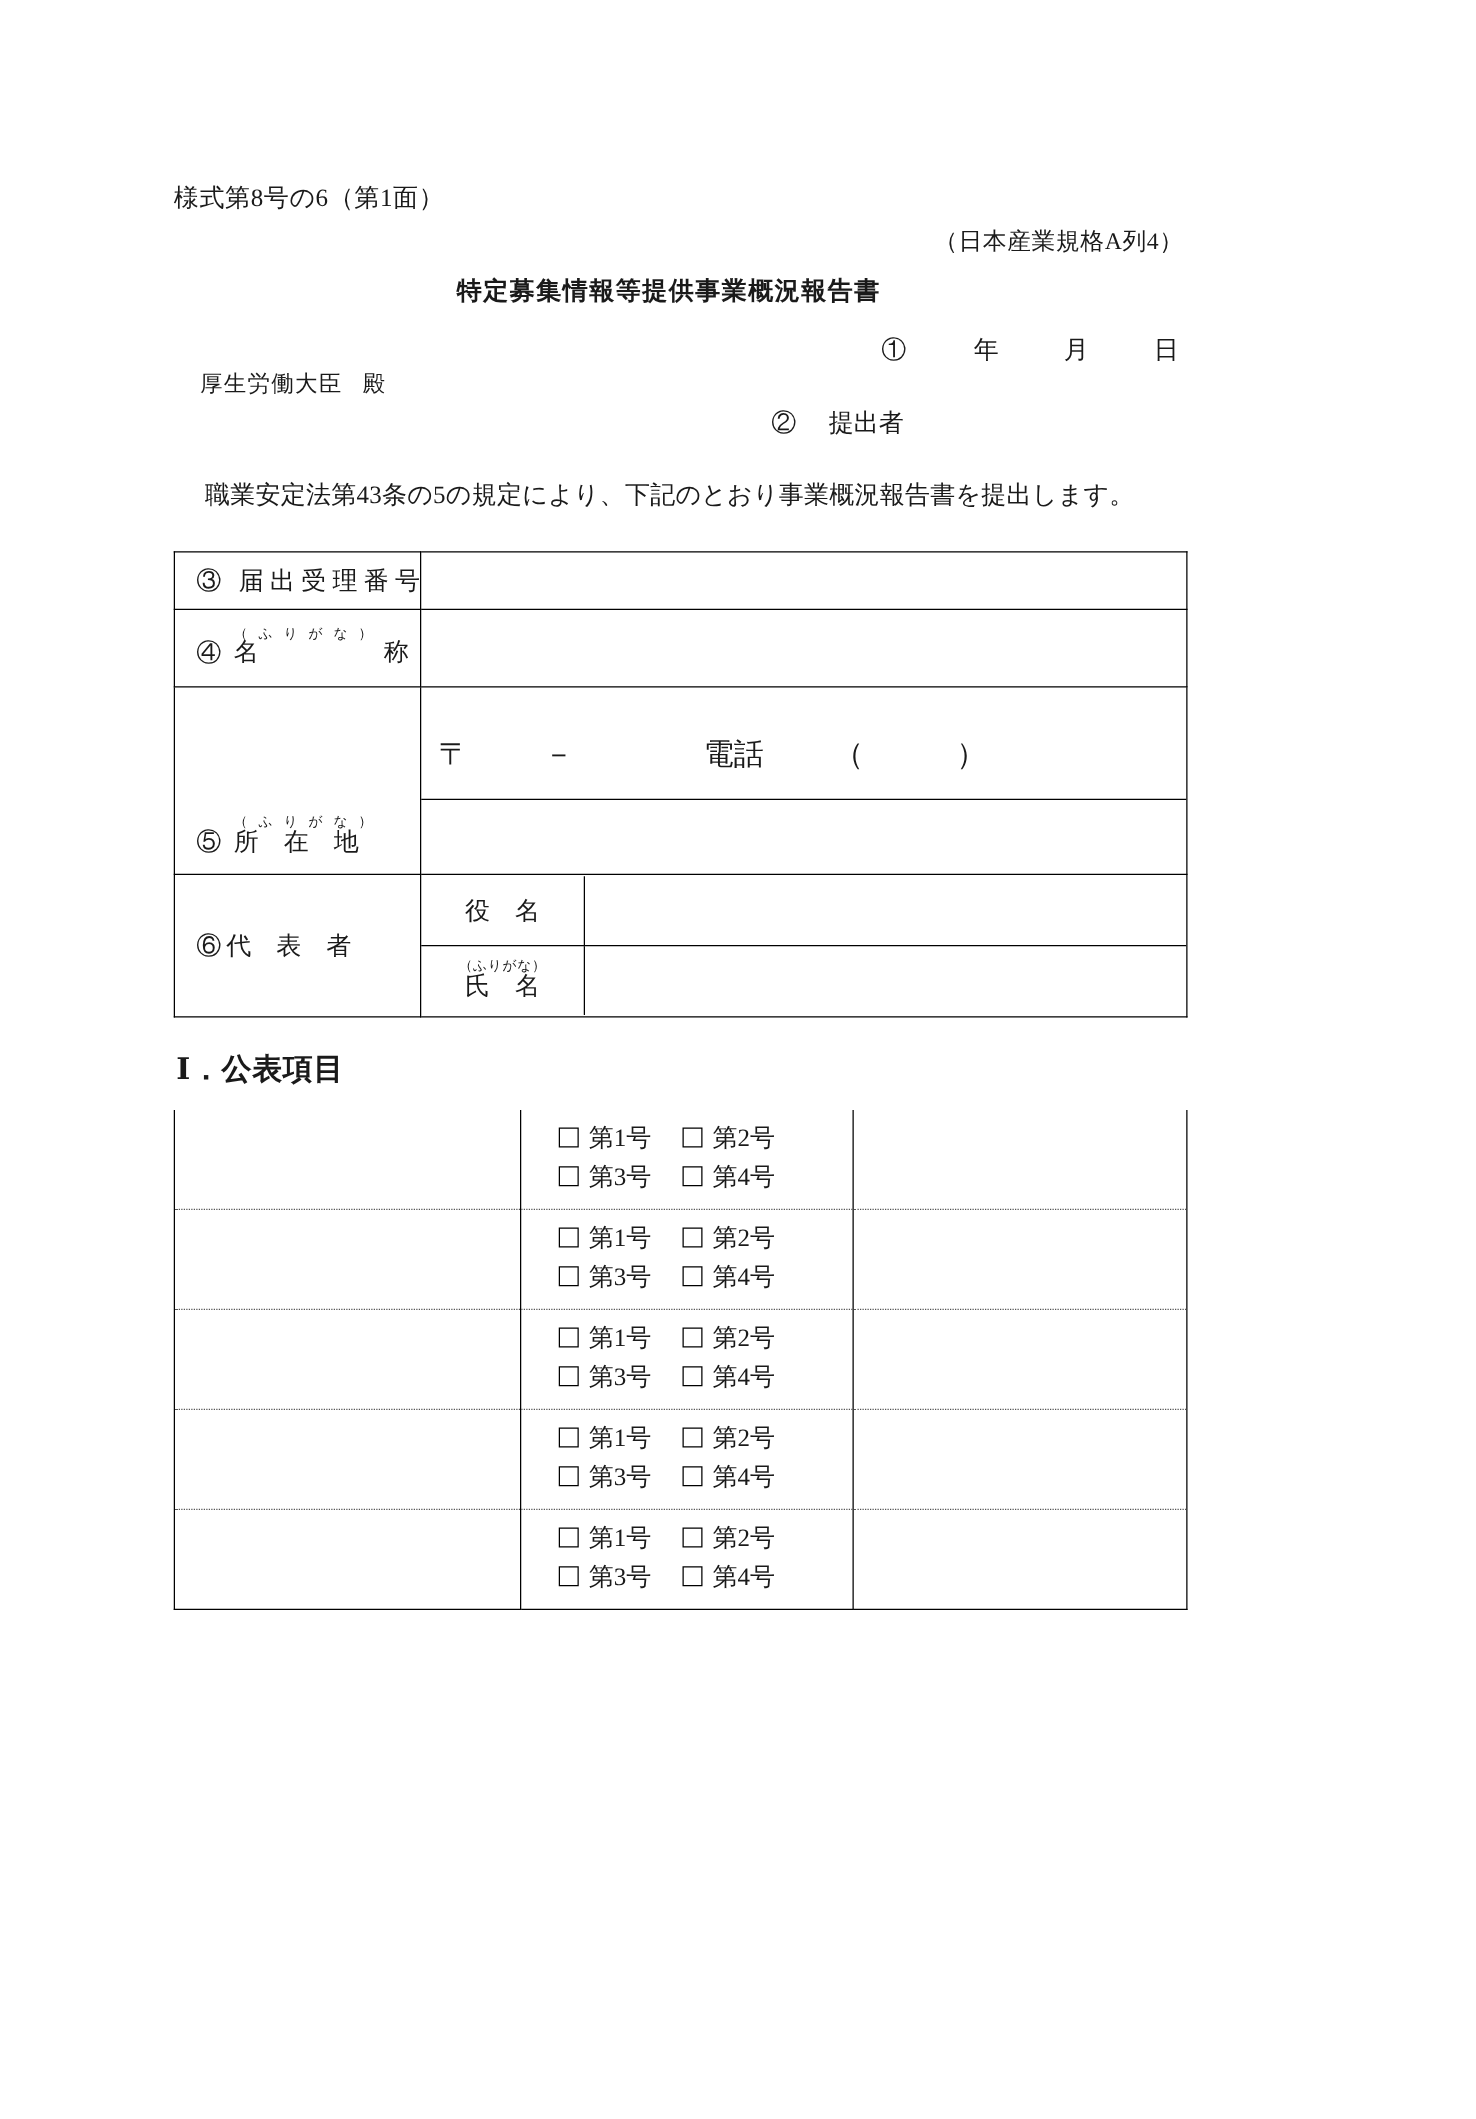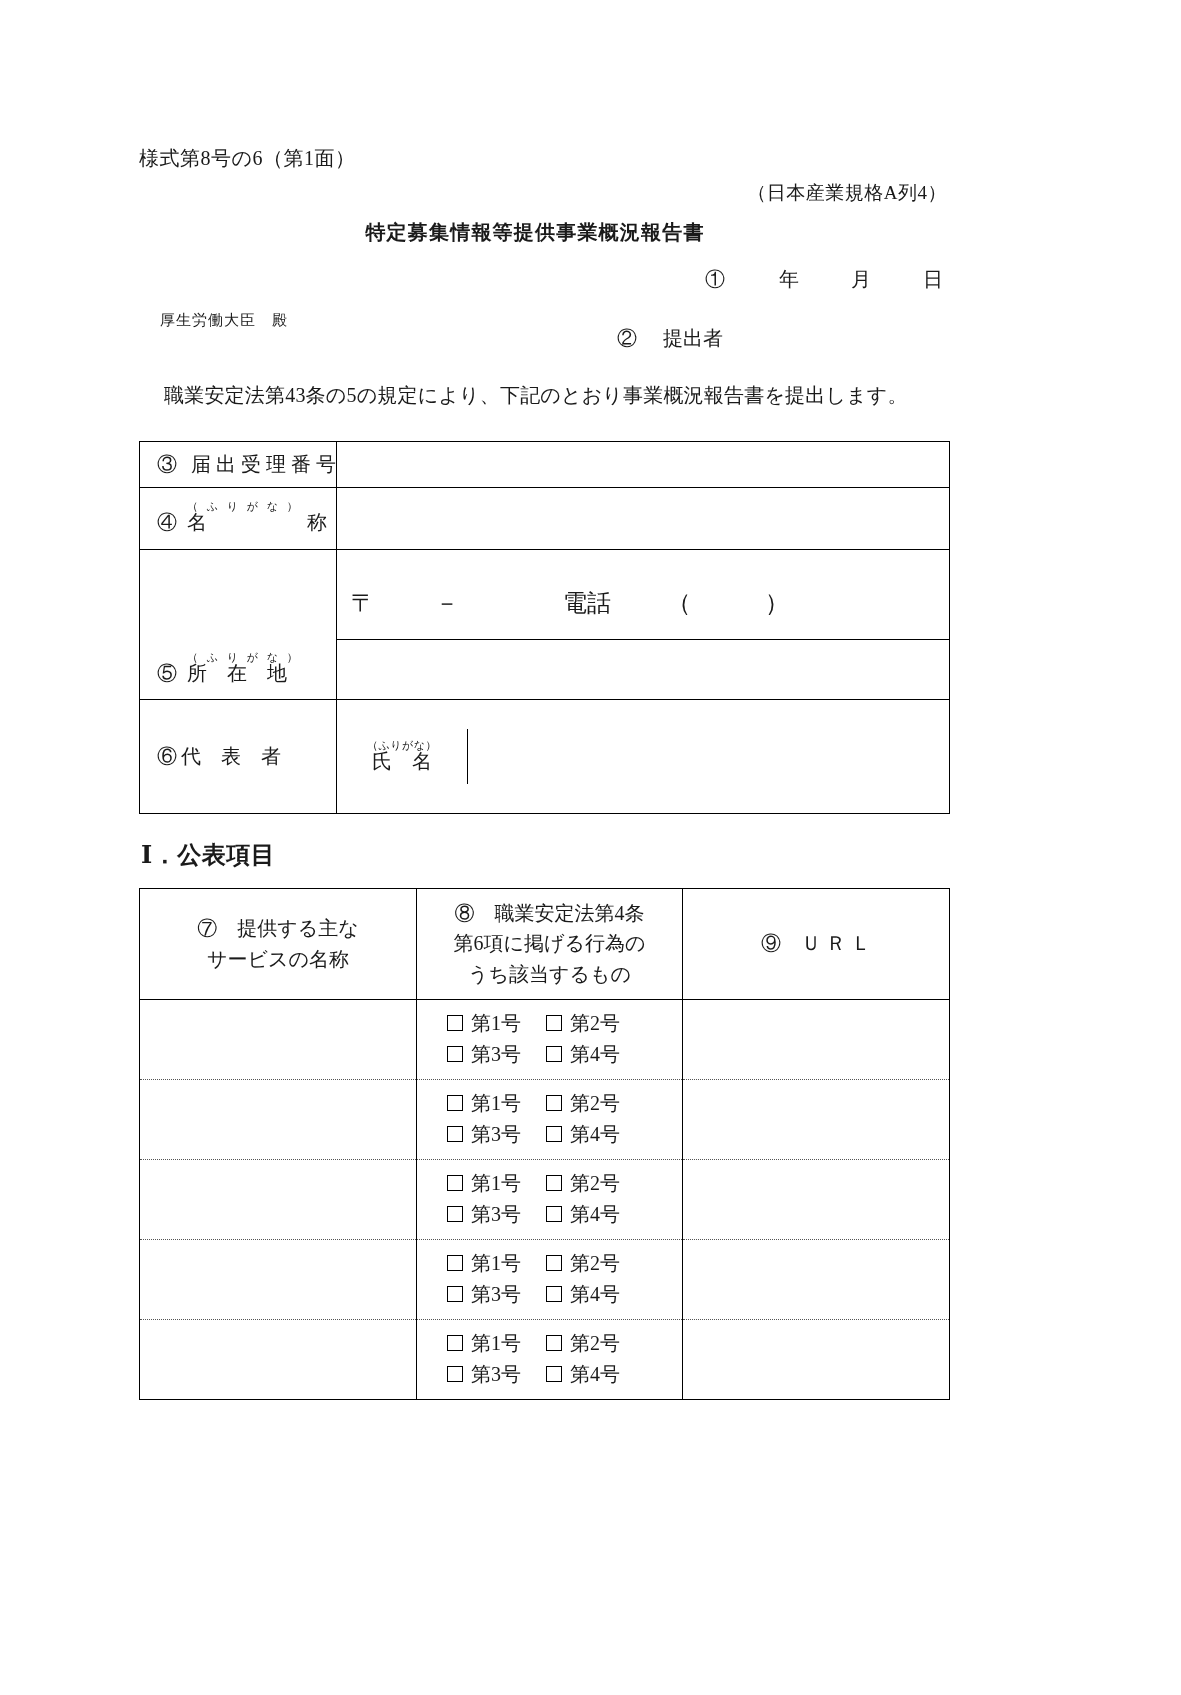--- a/index.html
+++ b/index.html
@@ -64,22 +64,22 @@
     font-size: 20px;
     white-space: nowrap;
   }
   .date-line .circ { margin-right: 54px; }
   .date-line .unit { margin-right: 52px; }
   .date-line .unit-last { margin-right: 0; }
 
   .addressee {
     position: absolute;
     left: 21px;
-    top: 311px;
-    font-size: 15px;
+    top: 295px;
+    font-size: 18px;
     letter-spacing: 1px;
     white-space: nowrap;
   }
   .addressee .hon { margin-left: 16px; }
 
   .submitter {
     position: absolute;
     left: 478px;
     top: 325px;
     font-size: 20px;
@@ -320,20 +320,24 @@
           </td>
         </tr>
 
         <tr>
           <td class="lbl lbl-mid" style="height:113px">
             <span>⑥</span><span style="margin-left:4px">代　表　者</span>
           </td>
           <td style="padding:0">
             <table class="rep-inner">
               <tbody>
+                <tr class="first">
+                  <td class="sub-lbl">役　名</td>
+                  <td class="sub-val"></td>
+                </tr>
                 <tr>
                   <td class="sub-lbl">
                     <span class="ruby-wrap">
                       <span class="ruby-top" style="letter-spacing:0.5px">（ふりがな）</span>
                       <span class="ruby-base">氏　名</span>
                     </span>
                   </td>
                   <td class="sub-val"></td>
                 </tr>
               </tbody>
@@ -345,34 +349,20 @@
 
     <div class="sec-heading">Ⅰ．公表項目</div>
 
     <table class="t2">
       <colgroup>
         <col style="width:277px">
         <col style="width:266px">
         <col style="width:267px">
       </colgroup>
       <tbody>
-        <tr class="hdr">
-          <td>
-            <span class="hdr-line">⑦　提供する主な</span>
-            <span class="hdr-line">サービスの名称</span>
-          </td>
-          <td>
-            <span class="hdr-line">⑧　職業安定法第4条</span>
-            <span class="hdr-line">第6項に掲げる行為の</span>
-            <span class="hdr-line">うち該当するもの</span>
-          </td>
-          <td>
-            <span class="hdr-line">⑨　Ｕ Ｒ Ｌ</span>
-          </td>
-        </tr>
 
         <tr class="body">
           <td></td>
           <td class="chk-cell">
             <div class="chk-line">
               <span class="cbox"></span><span class="chk-label">第1号</span><span class="cbox"></span><span class="chk-label-last">第2号</span>
             </div>
             <div class="chk-line">
               <span class="cbox"></span><span class="chk-label">第3号</span><span class="cbox"></span><span class="chk-label-last">第4号</span>
             </div>

